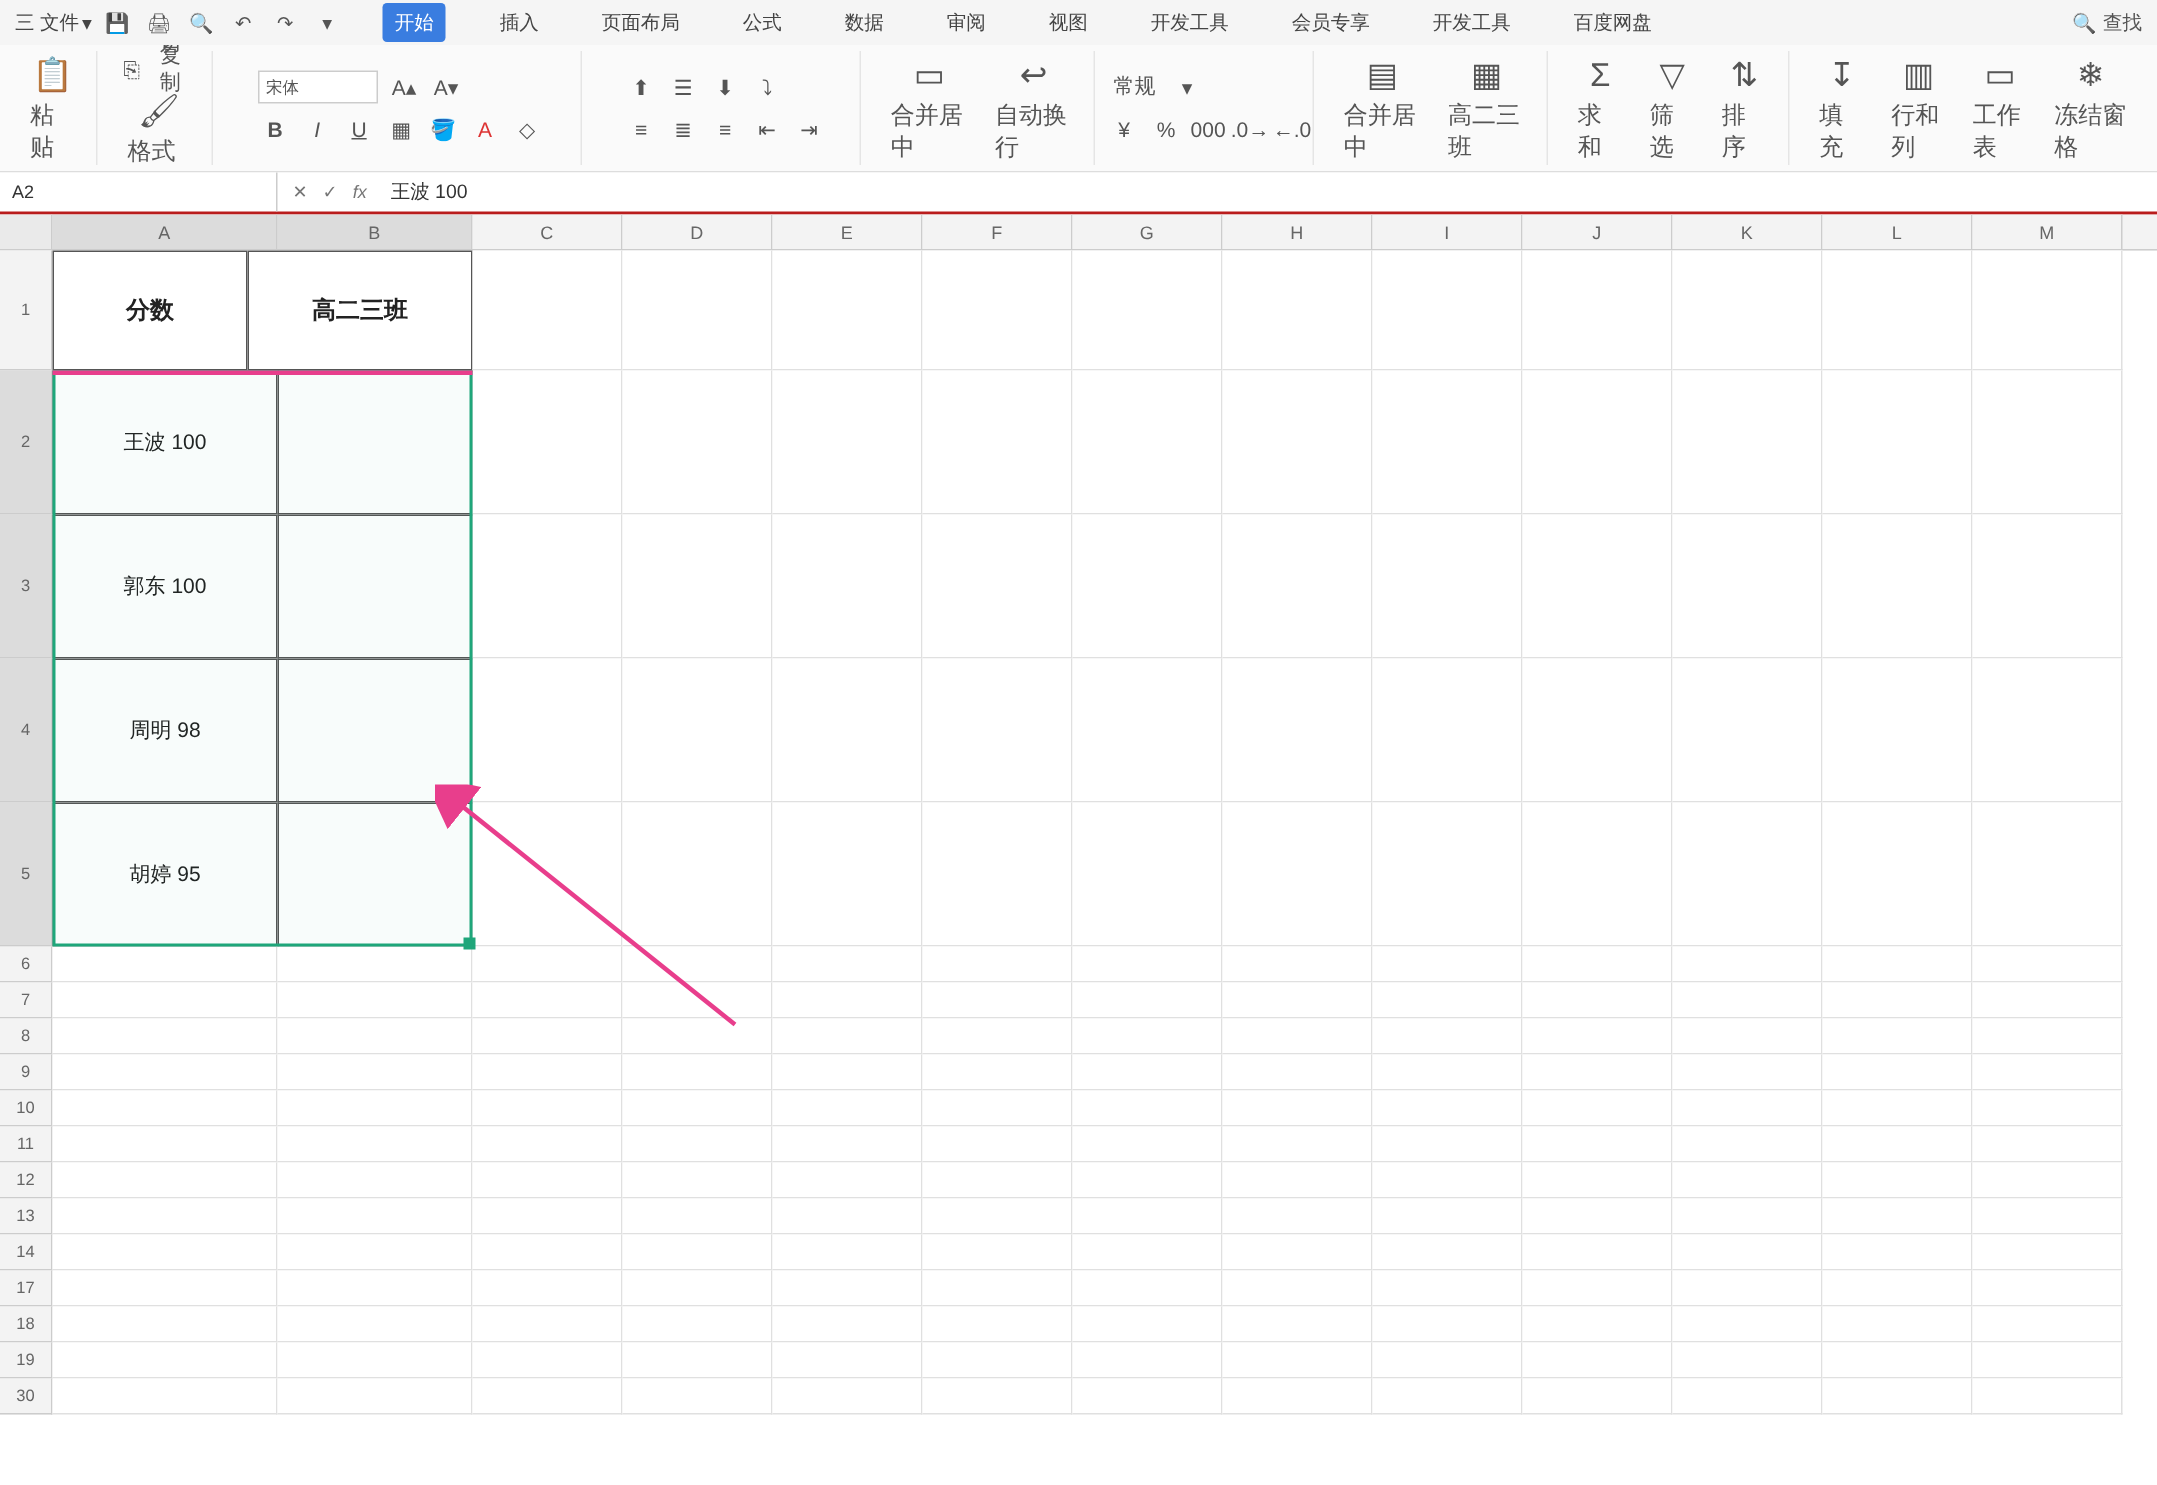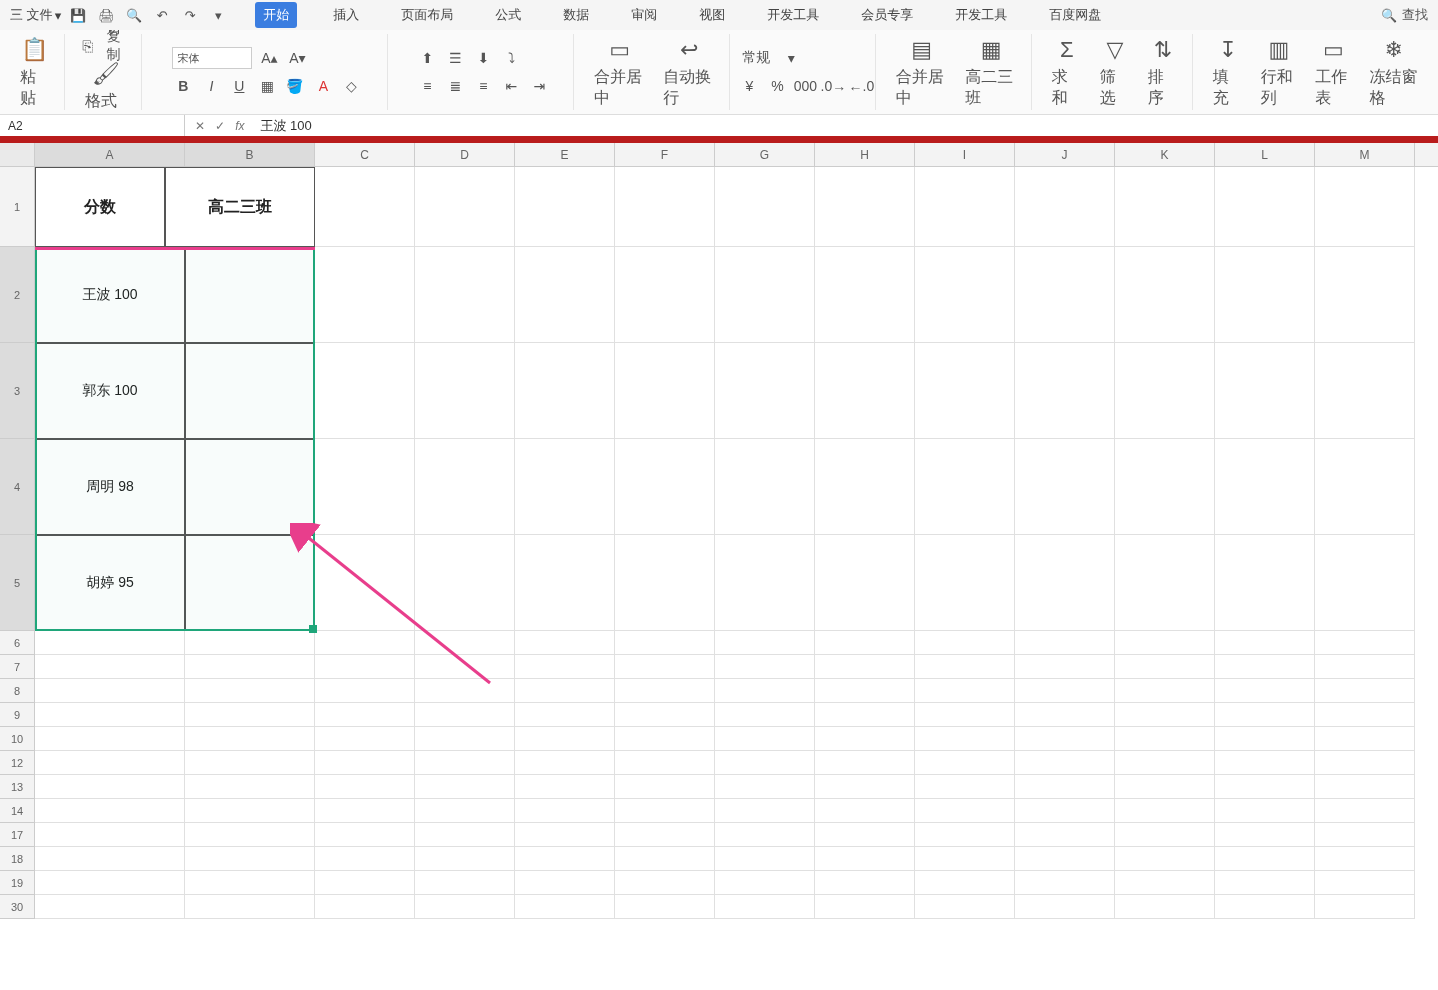--- a/index.html
+++ b/index.html
@@ -125,21 +125,21 @@
     font-size: 11px;
     padding: 2px 4px;
     color:#555;
   }
 
   
   .formula-bar {
     height: 28px;
     display: flex;
     align-items: center;
-    border-bottom: 7px solid #b91c1c;
+    border-bottom: 2px solid #b91c1c;
     background: #fff;
   }
   .name-box {
     width: 185px;
     height: 100%;
     border-right: 1px solid #ccc;
     display: flex;
     align-items: center;
     padding: 0 8px;
     font-size: 12px;
@@ -623,20 +623,36 @@
           <div class="cell" style="width:100px;"></div>
           <div class="cell" style="width:100px;"></div>
           <div class="cell" style="width:100px;"></div>
           <div class="cell" style="width:100px;"></div>
           <div class="cell" style="width:100px;"></div>
           <div class="cell" style="width:100px;"></div>
           <div class="cell" style="width:100px;"></div>
           <div class="cell" style="width:100px;"></div>
         </div>
         <div class="row-line">
+          <div class="row-h">11</div>
+          <div class="cell" style="width:150px;"></div>
+          <div class="cell" style="width:130px;"></div>
+          <div class="cell" style="width:100px;"></div>
+          <div class="cell" style="width:100px;"></div>
+          <div class="cell" style="width:100px;"></div>
+          <div class="cell" style="width:100px;"></div>
+          <div class="cell" style="width:100px;"></div>
+          <div class="cell" style="width:100px;"></div>
+          <div class="cell" style="width:100px;"></div>
+          <div class="cell" style="width:100px;"></div>
+          <div class="cell" style="width:100px;"></div>
+          <div class="cell" style="width:100px;"></div>
+          <div class="cell" style="width:100px;"></div>
+        </div>
+        <div class="row-line">
           <div class="row-h">12</div>
           <div class="cell" style="width:150px;"></div>
           <div class="cell" style="width:130px;"></div>
           <div class="cell" style="width:100px;"></div>
           <div class="cell" style="width:100px;"></div>
           <div class="cell" style="width:100px;"></div>
           <div class="cell" style="width:100px;"></div>
           <div class="cell" style="width:100px;"></div>
           <div class="cell" style="width:100px;"></div>
           <div class="cell" style="width:100px;"></div>

